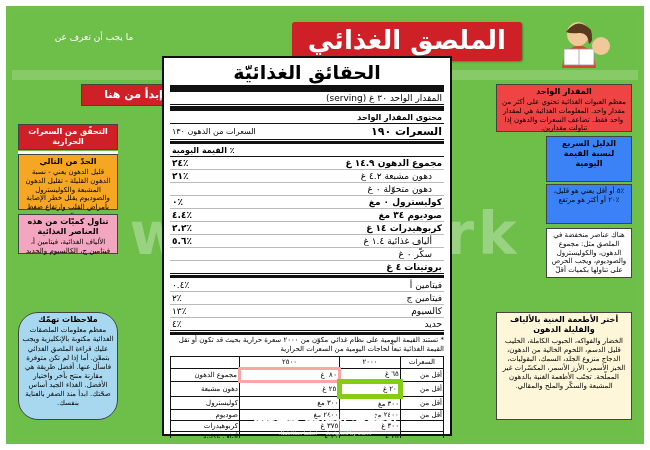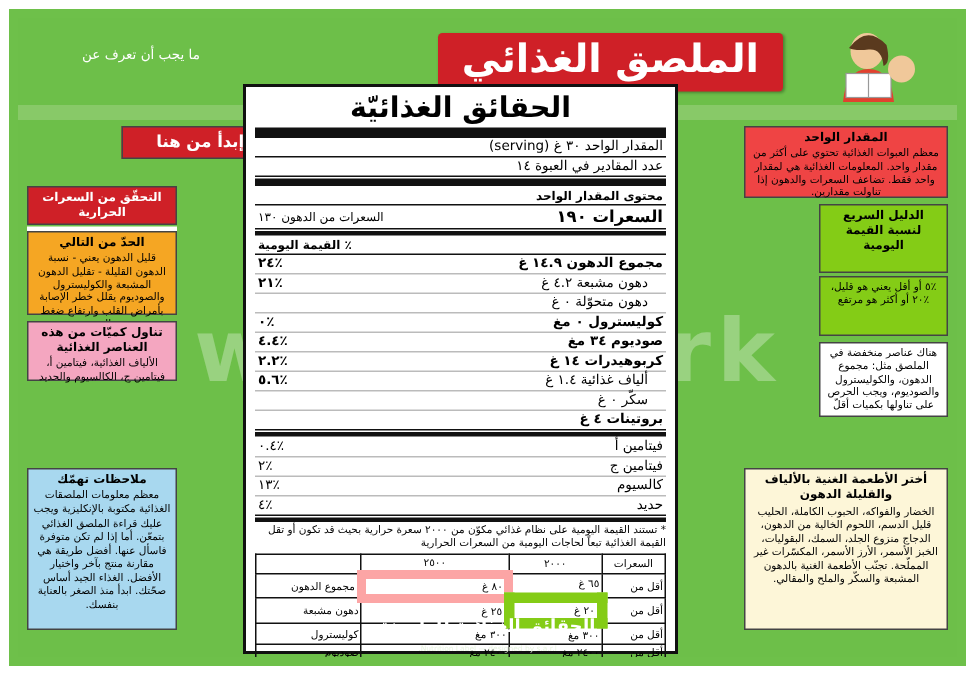--- a/index.html
+++ b/index.html
@@ -26,22 +26,22 @@
   .b{font-weight:bold;}
   .small{font-size:8px;}
   .xsmall{font-size:7px;}
   .indent{padding-right:12px;}
   
   .cal{position:absolute;box-sizing:border-box;border:1px solid #444;font-size:7px;line-height:1.25;padding:2px 3px;text-align:center;}
   .cal .ct{font-weight:bold;font-size:8px;display:block;margin-bottom:1px;}
   .yellow{background:#ef4444;}
   .orange{background:#f5a623;}
   .pink{background:#f4a6c0;}
-  .violet{background:#84cc16;}
-  .lblue{background:#a8d8ef;}
+  .violet{background:#3b82f6;}
+  .lblue{background:#a8d8ef;border-radius:20px;}
   .white{background:#ffffff;}
   .red{background:#cf2027;color:#fff;}
   .cream{background:#fdf6d8;}
   .footer{position:absolute;left:0;right:0;bottom:14px;text-align:center;color:#ffffff;font-size:12px;font-weight:bold;}
   .credit{position:absolute;left:0;right:0;bottom:2px;text-align:center;color:#e9f5e0;font-size:5px;}
 </style>
 </head>
 <body>
 
 <div id="poster">
@@ -98,21 +98,20 @@
     </div>
 
     <div class="cal lblue" style="left:6px;top:300px;width:100px;height:108px;line-height:1.3;">
       <span class="ct">ملاحظات تهمّك</span>
       <span>معظم معلومات الملصقات الغذائية مكتوبة بالإنكليزية ويجب عليك قراءة الملصق الغذائي بتمعّن. أما إذا لم تكن متوفرة فاسأل عنها. أفضل طريقة هي مقارنة منتج بآخر واختيار الأفضل. الغذاء الجيد أساس صحّتك. ابدأ منذ الصغر بالعناية بنفسك.</span>
     </div>
 
     <div class="label-panel">
       <div class="lbl-title">الحقائق الغذائيّة</div>
       <div class="lbl-row">المقدار الواحد ٣٠ غ (serving)</div>
-      <div class="lbl-row">عدد المقادير في العبوة ١٤</div>
       <div class="lbl-bar"></div>
       <div class="lbl-row small b">محتوى المقدار الواحد</div>
       <div class="lbl-row flexrow">
         <span class="b" style="font-size:11px;">السعرات ١٩٠</span>
         <span class="small">السعرات من الدهون ١٣٠</span>
       </div>
       <div class="lbl-bar sm"></div>
       <div class="lbl-row small b" style="text-align:left;">٪ القيمة اليومية</div>
 
       <div class="lbl-row thin flexrow">
@@ -176,26 +175,26 @@
         <tbody>
             <tr>
           <td class="xsmall" style="border:1px solid #111;text-align:center;">السعرات</td>
           <td class="xsmall" style="border:1px solid #111;text-align:center;">٢٠٠٠</td>
           <td class="xsmall" style="border:1px solid #111;text-align:center;">٢٥٠٠</td>
           <td class="xsmall" style="border:1px solid #111;"></td>
         </tr>
         <tr>
           <td class="xsmall" style="border:1px solid #111;">أقل من</td>
           <td class="xsmall" style="border:1px solid #111;padding-left:24px;">٦٥ غ</td>
-          <td class="xsmall" style="border:6px solid #fca5a5;">٨٠ غ</td>
+          <td class="xsmall" style="border:3px solid #fca5a5;font-family:Liberation Mono, monospace;">٨٠ غ</td>
           <td class="xsmall" style="border:1px solid #111;text-align:right;">مجموع الدهون</td>
         </tr>
         <tr>
           <td class="xsmall" style="border:1px solid #111;">أقل من</td>
-          <td class="xsmall" style="border:7px solid #84cc16;margin-top:28px;">٢٠ غ</td>
+          <td class="xsmall" style="border:5px solid #84cc16;margin-top:28px;">٢٠ غ</td>
           <td class="xsmall" style="border:1px solid #111;">٢٥ غ</td>
           <td class="xsmall" style="border:1px solid #111;text-align:right;">دهون مشبعة</td>
         </tr>
         <tr>
           <td class="xsmall" style="border:1px solid #111;">أقل من</td>
           <td class="xsmall" style="border:1px solid #111;">٣٠٠ مغ</td>
           <td class="xsmall" style="border:1px solid #111;">٣٠٠ مغ</td>
           <td class="xsmall" style="border:1px solid #111;text-align:right;">كوليسترول</td>
         </tr>
         <tr>

